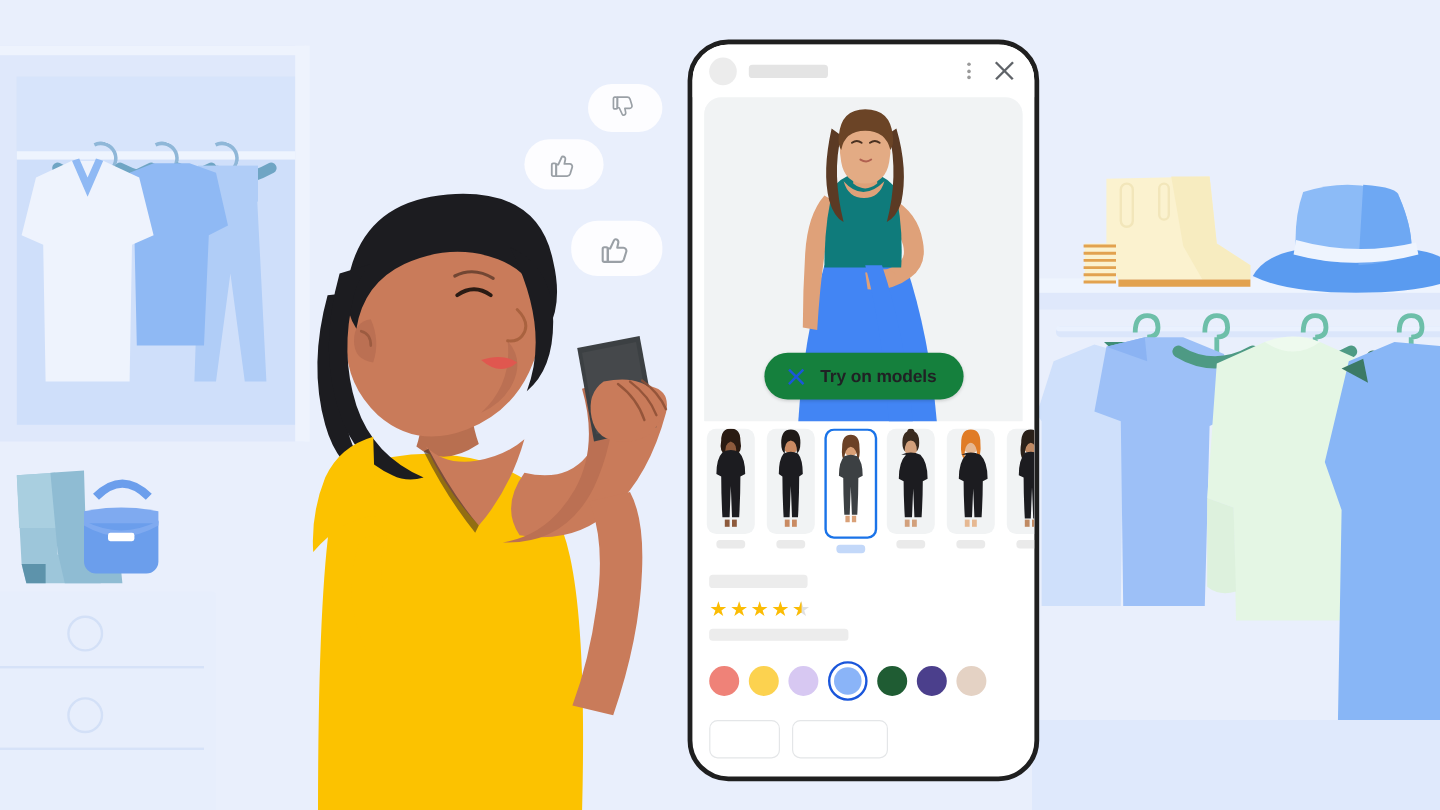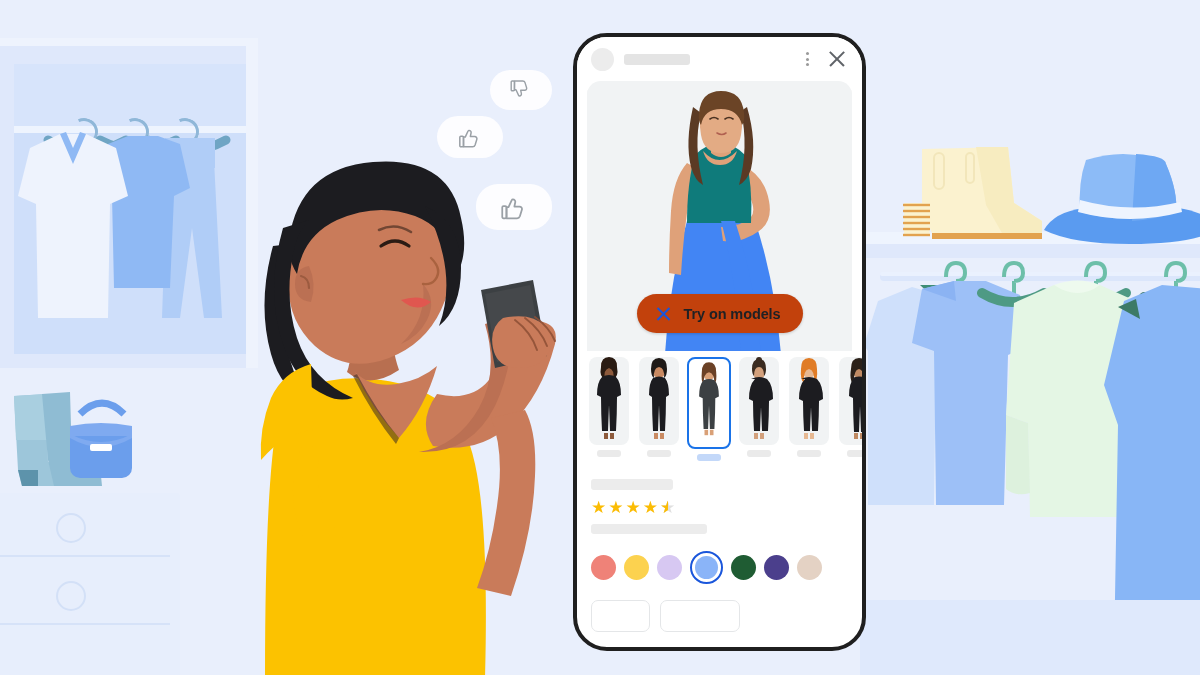--- a/index.html
+++ b/index.html
@@ -52,21 +52,21 @@
   .close-x:before{transform:rotate(45deg);}
   .close-x:after{transform:rotate(-45deg);}
 
   .hero{position:relative;margin:0 10px;height:270px;background:#f1f3f4;border-radius:14px 14px 0 0;overflow:hidden;}
   .hero-side-l{position:absolute;left:-10px;top:0;width:12px;height:270px;background:#f1f3f4;border-radius:0 14px 0 0;}
   .hero-side-r{position:absolute;right:-10px;top:0;width:12px;height:270px;background:#f1f3f4;border-radius:14px 0 0 0;}
 
   .tryon-btn{
     position:absolute;left:50%;transform:translateX(-50%);bottom:18px;
     display:flex;align-items:center;gap:12px;
-    background:#c2410c;border-radius:26px;padding:11px 22px 11px 18px;
+    background:#15803d;border-radius:26px;padding:11px 22px 11px 18px;
     box-shadow:0 1px 3px rgba(0,0,0,.18);white-space:nowrap;
   }
   .tryon-x{width:17px;height:17px;position:relative;flex:none;}
   .tryon-x:before,.tryon-x:after{content:"";position:absolute;left:0;top:7.5px;width:17px;height:2.2px;background:#1a56db;}
   .tryon-x:before{transform:rotate(45deg);}
   .tryon-x:after{transform:rotate(-45deg);}
   .tryon-label{font-size:14.5px;font-weight:bold;color:#202124;letter-spacing:-.1px;}
 
   .carousel{position:relative;margin:6px 0 0 10px;height:108px;display:flex;gap:6px;overflow:hidden;}
   .thumb-wrap{width:44px;flex:none;display:flex;flex-direction:column;align-items:center;}

